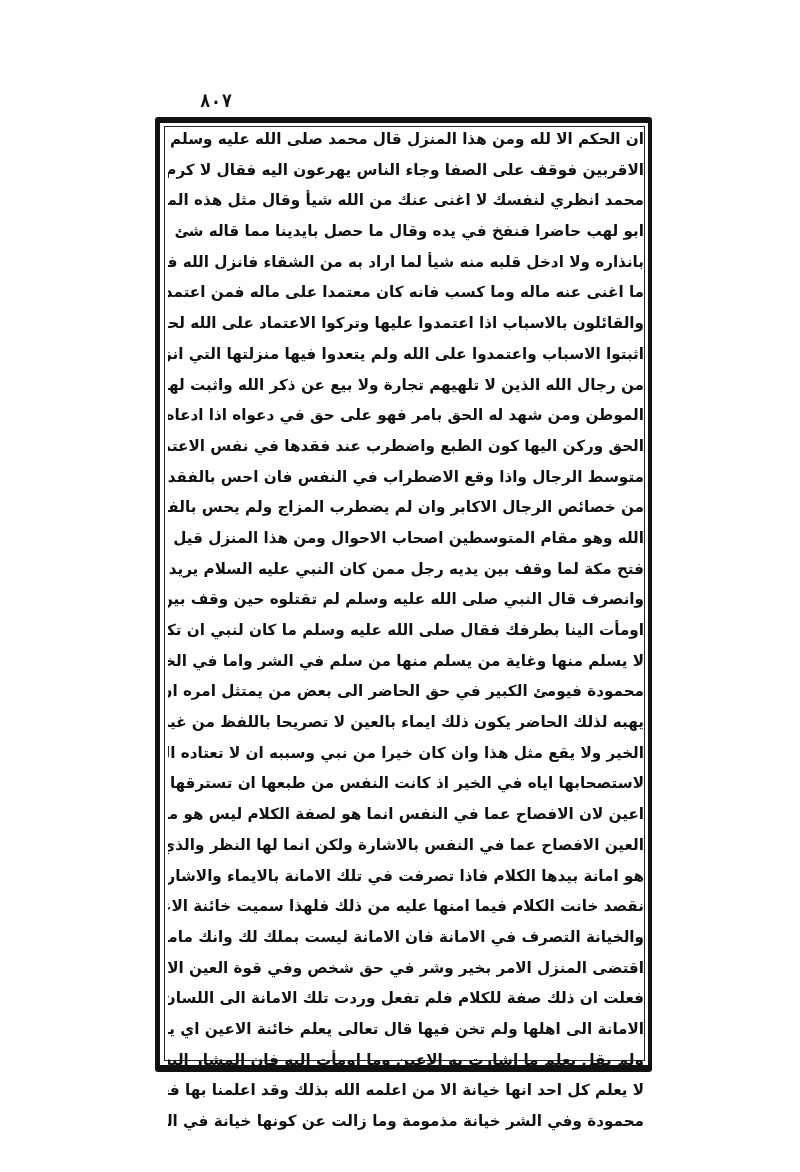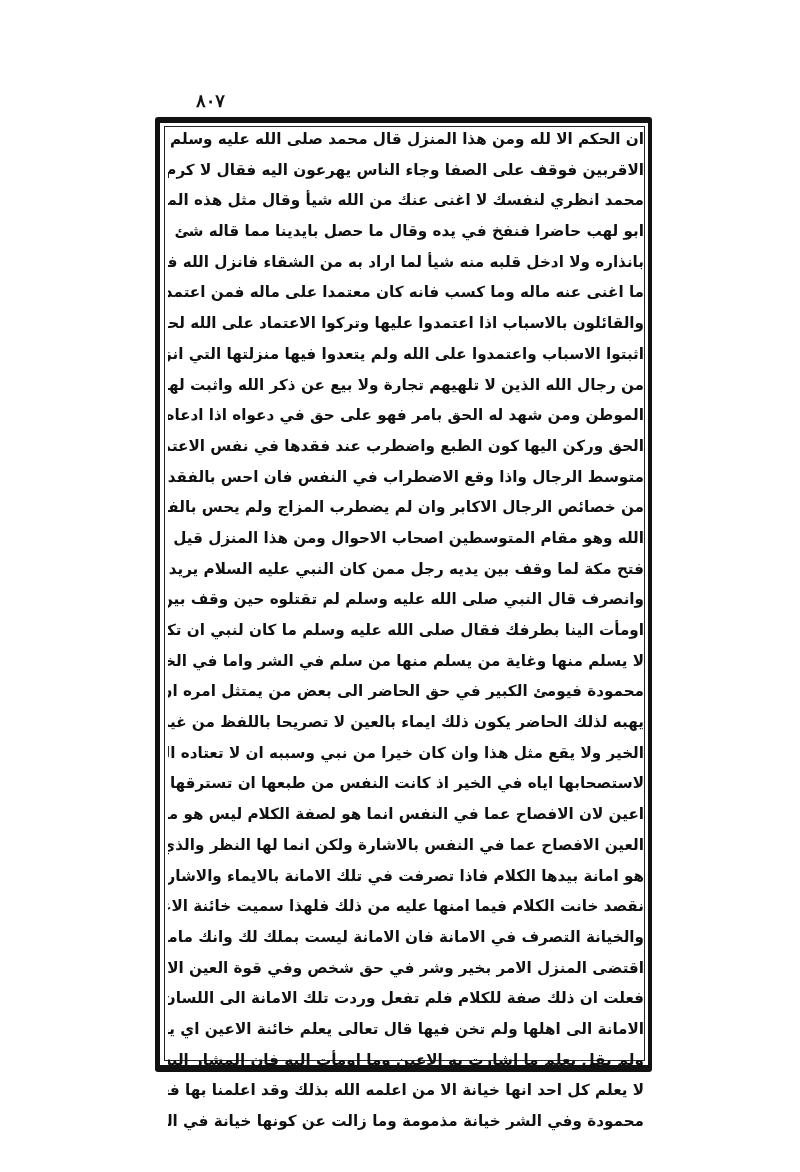--- a/index.html
+++ b/index.html
@@ -1,20 +1,20 @@
 <!DOCTYPE html>
 <html><head>
 <meta charset="utf-8">
 <style>
   html, body { margin: 0; padding: 0; background: #ffffff; }
   body { width: 800px; height: 1172px; position: relative; overflow: hidden; font-family: "DejaVu Sans", sans-serif; color: #111; }
   .page-number {
     position: absolute; left: 196px; top: 90px; width: 40px; height: 22px;
-    font-family: Liberation Sans, sans-serif; font-weight: bold; font-size: 18px; color: #111;
-    direction: rtl; text-align: left; letter-spacing: 1px;
+    font-family: Liberation Mono, monospace; font-weight: bold; font-size: 18px; color: #111;
+    direction: rtl; text-align: center; letter-spacing: 1px;
   }
   .frame-outer {
     position: absolute; left: 155px; top: 117px; width: 497px; height: 955px;
     border-left: 5px solid #111; border-right: 4px solid #111;
     border-top: 6px solid #111; border-bottom: 7px solid #111;
     box-sizing: border-box; border-radius: 3px;
   }
   .frame-inner {
     position: absolute; left: 4px; top: 3px; right: 3px; bottom: 4px;
     border: 1.5px solid #222; box-sizing: border-box;

